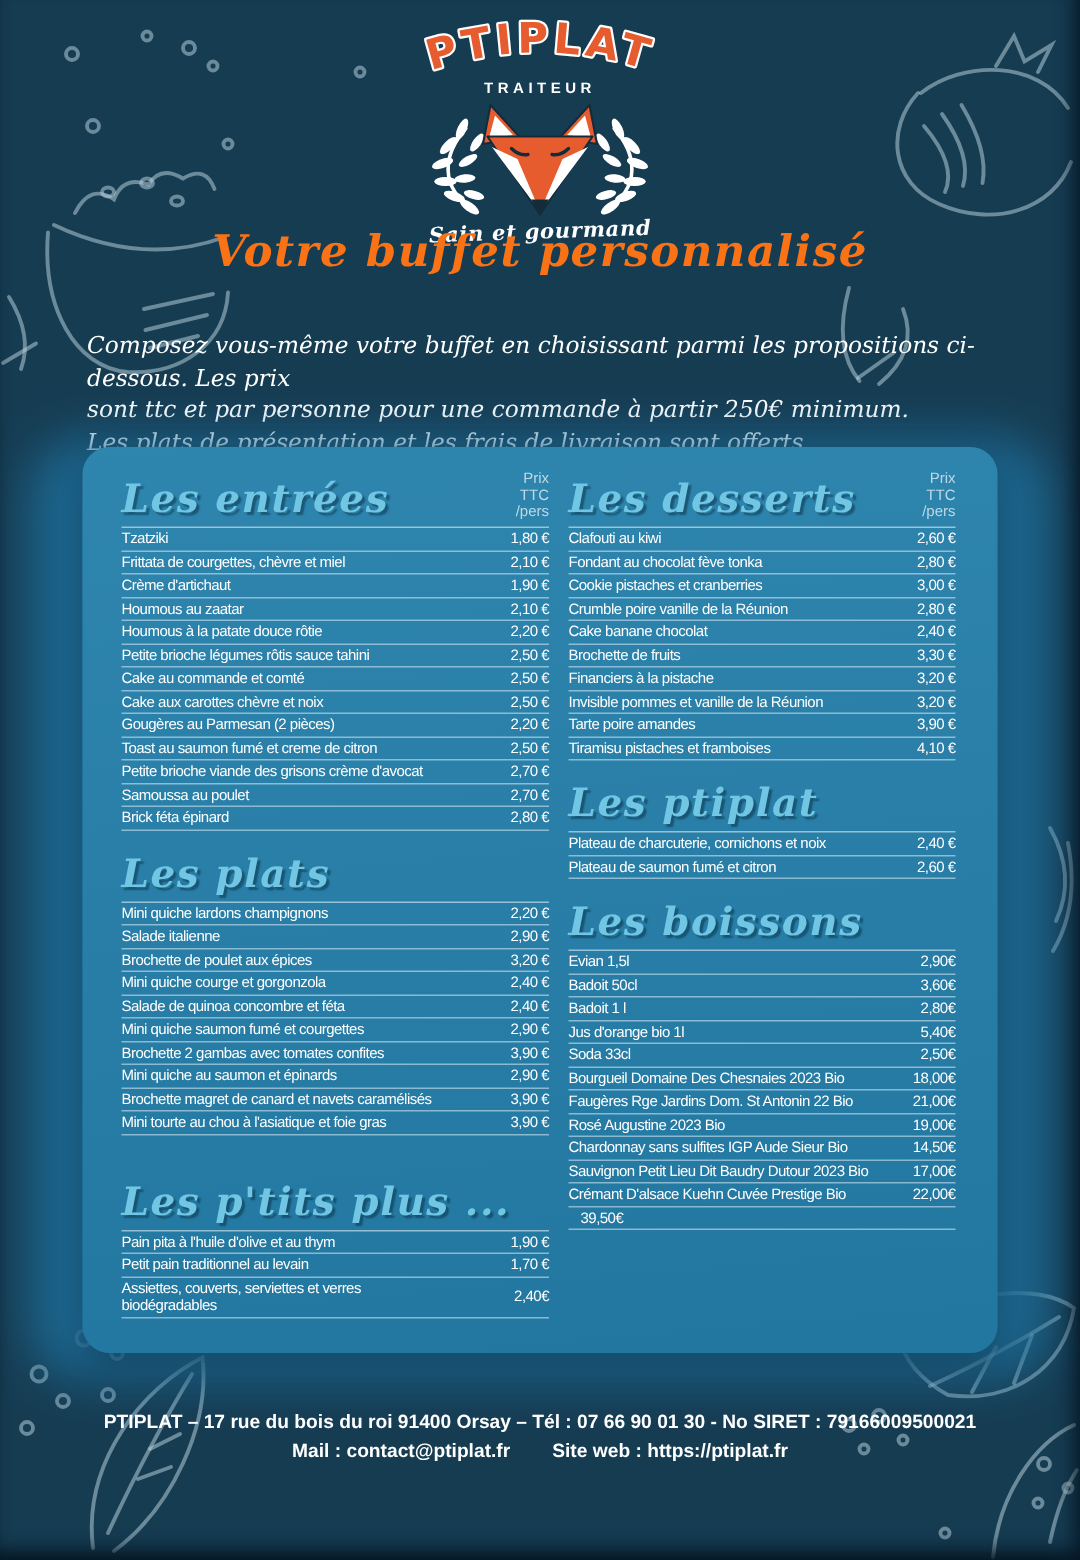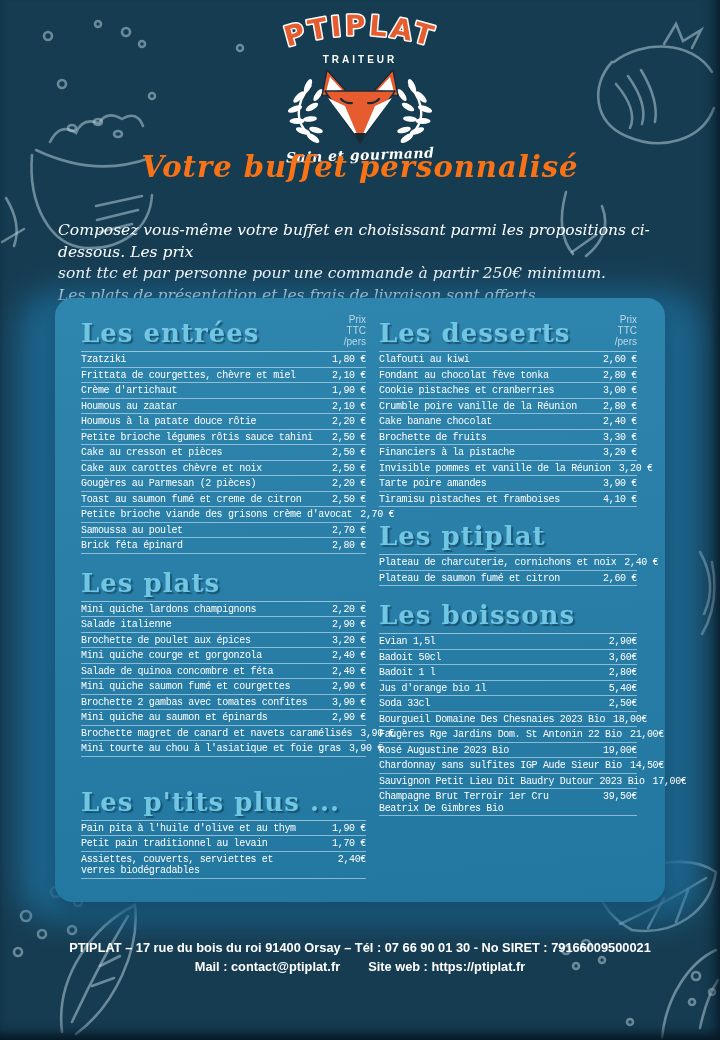--- a/index.html
+++ b/index.html
@@ -35,28 +35,28 @@
         padding:16px 28px 0 26px;height:100%;}
   .col-left{width:285px;}
   .col-right{width:258px;}
 
   .section{margin-top:14px;}
   .section:first-child{margin-top:0;}
   .col-left .section:nth-child(3){margin-top:30px;}
 
   .sec-head{display:flex;justify-content:space-between;align-items:flex-end;
             border-bottom:1px solid rgba(240,250,255,.55);padding-bottom:3px;}
-  .heading{font-family:"DejaVu Serif",serif;font-weight:bold;
+  .heading{font-family:"DejaVu Serif",serif;font-style:italic;font-weight:bold;
            font-size:26px;line-height:30px;color:#71c6e4;letter-spacing:1px;
            text-shadow:2px 2px 1px rgba(10,45,66,.5);}
   .price-head{text-align:right;font-size:10px;line-height:11px;color:#bcd9e6;padding-bottom:1px;}
 
-  .row{display:flex;justify-content:space-between;align-items:flex-start;
+  .row{display:flex;justify-content:space-between;align-items:center;
        border-bottom:1px solid rgba(240,250,255,.5);
-       padding:2px 0 1px;color:#fff;font-size:10px;line-height:11.5px;letter-spacing:-.35px;font-family:Liberation Mono, monospace;}
+       padding:2px 0 1px;color:#fff;font-size:10px;line-height:11.5px;letter-spacing:-.35px;}
   .lab{white-space:nowrap;}
   .row.wrap .lab{white-space:normal;max-width:212px;}
   .pr{margin-left:8px;white-space:nowrap;}
 
   .footer{position:absolute;top:938px;width:100%;text-align:center;color:#fff;
           font-size:12.8px;line-height:19px;font-weight:bold;}
   .footer-line2{display:flex;justify-content:center;gap:28px;}
 
   .vignette{position:absolute;inset:0;pointer-events:none;
             box-shadow:inset -8px -10px 14px -5px rgba(4,20,32,.9),
@@ -241,21 +241,21 @@
             </div>
             <div class="row">
               <span class="lab">Houmous à la patate douce rôtie</span>
               <span class="pr">2,20 €</span>
             </div>
             <div class="row">
               <span class="lab">Petite brioche légumes rôtis sauce tahini</span>
               <span class="pr">2,50 €</span>
             </div>
             <div class="row">
-              <span class="lab">Cake au cresson et pièces</span>
+              <span class="lab">Cake au commande et comté</span>
               <span class="pr">2,50 €</span>
             </div>
             <div class="row">
               <span class="lab">Cake aux carottes chèvre et noix</span>
               <span class="pr">2,50 €</span>
             </div>
             <div class="row">
               <span class="lab">Gougères au Parmesan (2 pièces)</span>
               <span class="pr">2,20 €</span>
             </div>
@@ -440,22 +440,25 @@
               <span class="pr">19,00€</span>
             </div>
             <div class="row">
               <span class="lab">Chardonnay sans sulfites IGP Aude Sieur Bio</span>
               <span class="pr">14,50€</span>
             </div>
             <div class="row">
               <span class="lab">Sauvignon Petit Lieu Dit Baudry Dutour 2023 Bio</span>
               <span class="pr">17,00€</span>
             </div>
+            <div class="row">
+              <span class="lab">Crémant D'alsace Kuehn Cuvée Prestige Bio</span>
+              <span class="pr">22,00€</span>
+            </div>
             <div class="row wrap">
-              <span class="lab">Champagne Brut Terroir 1er Cru Beatrix De Gimbres Bio</span>
               <span class="pr">39,50€</span>
             </div>
           </div>
         </div>
     </div>
   </div>
 
   <div class="footer">
     <div>PTIPLAT – 17 rue du bois du roi 91400 Orsay – Tél : 07 66 90 01 30 - No SIRET : 79166009500021</div>
     <div class="footer-line2">

